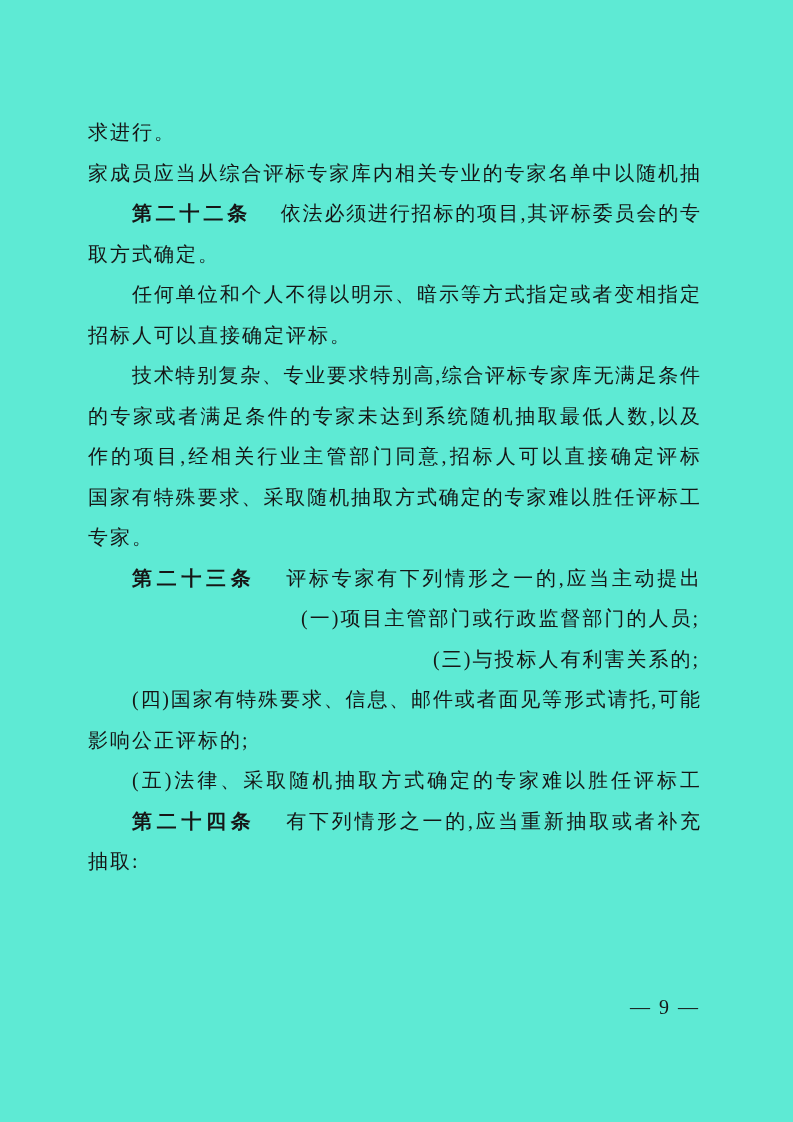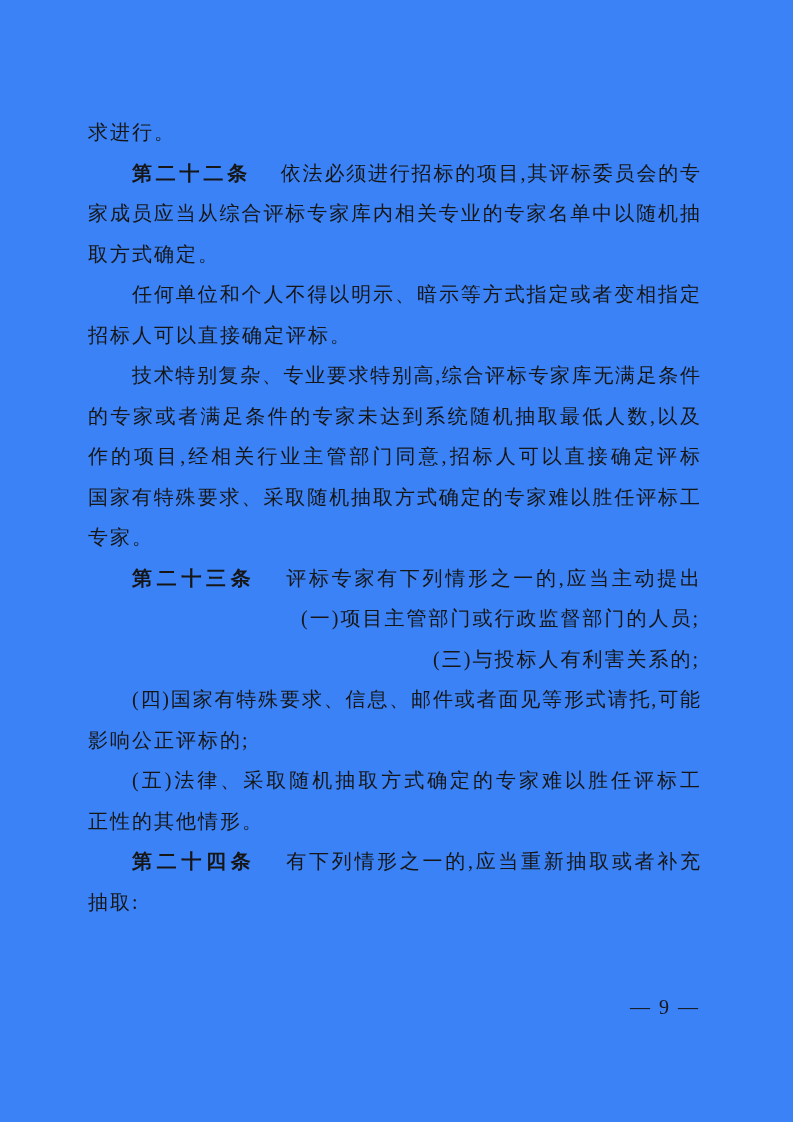--- a/index.html
+++ b/index.html
@@ -5,21 +5,21 @@
   html, body {
     margin: 0;
     padding: 0;
     background: #e8e8e8;
   }
   .page {
     position: relative;
     width: 793px;
     height: 1122px;
     margin: 0 auto;
-    background: #3b82f6;
+    background: #5eead4;
     font-family: "Liberation Serif", serif;
     color: #161616;
     overflow: hidden;
   }
   .text-block {
     position: absolute;
     left: 88px;
     top: 112px;
     width: 612px;
   }
@@ -66,34 +66,33 @@
     color: #161616;
     font-family: "Liberation Serif", serif;
   }
 </style>
 </head>
 <body>
 
 <div class="page">
   <div class="text-block">
       <div class="line">求进行。</div>
+      <div class="line justify">家成员应当从综合评标专家库内相关专业的专家名单中以随机抽</div>
       <div class="line indent justify"><span class="art-num">第二十二条</span><span class="art-gap"></span><span>依法必须进行招标的项目,其评标委员会的专</span></div>
-      <div class="line justify">家成员应当从综合评标专家库内相关专业的专家名单中以随机抽</div>
       <div class="line">取方式确定。</div>
       <div class="line indent justify">任何单位和个人不得以明示、暗示等方式指定或者变相指定</div>
       <div class="line">招标人可以直接确定评标。</div>
       <div class="line indent justify">技术特别复杂、专业要求特别高,综合评标专家库无满足条件</div>
       <div class="line justify">的专家或者满足条件的专家未达到系统随机抽取最低人数,以及</div>
       <div class="line justify">作的项目,经相关行业主管部门同意,招标人可以直接确定评标</div>
       <div class="line justify">国家有特殊要求、采取随机抽取方式确定的专家难以胜任评标工</div>
       <div class="line">专家。</div>
       <div class="line indent justify"><span class="art-num">第二十三条</span><span class="art-gap"></span><span>评标专家有下列情形之一的,应当主动提出</span></div>
       <div class="line indent">(一)项目主管部门或行政监督部门的人员;</div>
       <div class="line indent">(三)与投标人有利害关系的;</div>
       <div class="line indent justify">(四)国家有特殊要求、信息、邮件或者面见等形式请托,可能</div>
       <div class="line">影响公正评标的;</div>
       <div class="line indent justify">(五)法律、采取随机抽取方式确定的专家难以胜任评标工</div>
-      <div class="line">正性的其他情形。</div>
       <div class="line indent justify"><span class="art-num">第二十四条</span><span class="art-gap"></span><span>有下列情形之一的,应当重新抽取或者补充</span></div>
       <div class="line">抽取:</div>
     </div>
   <div class="page-number">— 9 —</div>
 </div>
 
 </body></html>

